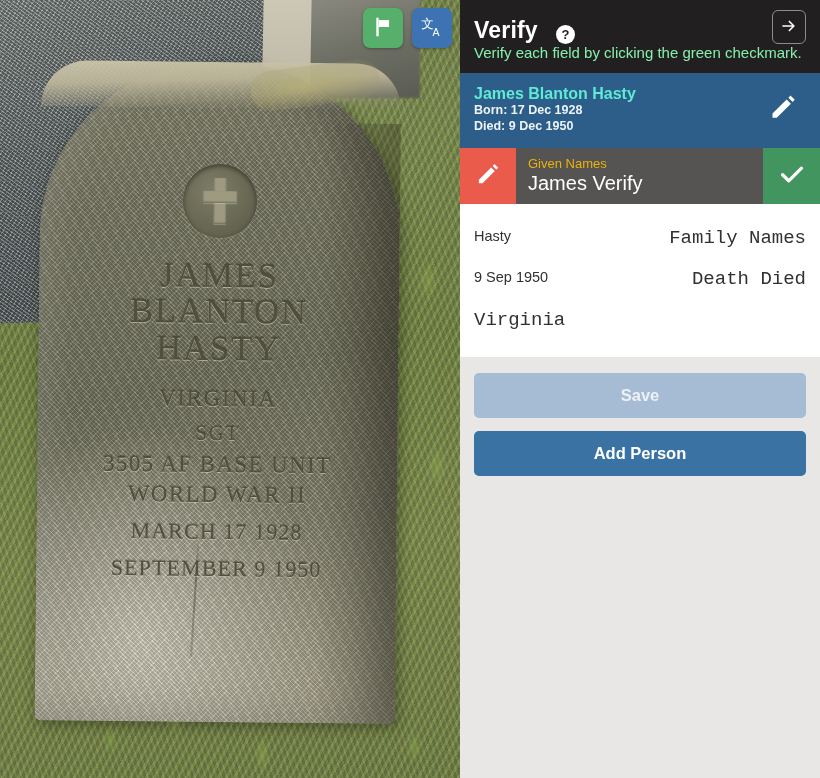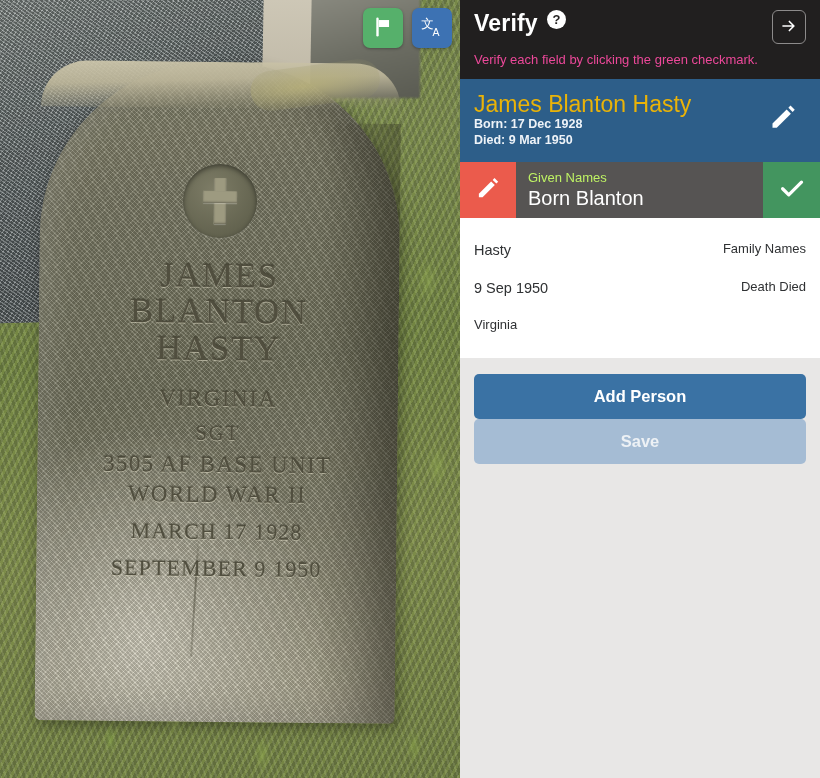--- a/index.html
+++ b/index.html
@@ -138,52 +138,52 @@
     border: none; cursor: pointer;
     box-shadow: 0 1px 3px rgba(0,0,0,.3);
   }
   .icon-btn.flag { background: #56b06b; }
   .icon-btn.translate { background: #3d72b3; }
 
   
   .panel { width: 360px; height: 778px; background: #e8e7e6; display: flex; flex-direction: column; }
 
   .panel-head { background: #211f1f; padding: 10px 14px 12px 14px; }
-  .panel-head-top { display: flex; align-items: flex-start; }
+  .panel-head-top { display: flex; align-items: flex-end; gap: 9px; }
   .panel-title { color: #ffffff; font-size: 23px; font-weight: bold; letter-spacing: .2px; }
   .help-badge {
     width: 19px; height: 19px; border-radius: 50%; background: #ffffff;
     color: #211f1f; font-size: 13px; font-weight: bold;
     display: flex; align-items: center; justify-content: center;
     margin-left: 9px; cursor: pointer; flex: 0 0 auto;
   }
   .next-btn {
     margin-left: auto; width: 34px; height: 34px; border-radius: 6px;
     border: 1px solid #8d8b8b; background: transparent;
     display: flex; align-items: center; justify-content: center; cursor: pointer;
   }
-  .panel-sub { color: #ec4899; font-size: 13px; margin-top: 8px; }
+  .panel-sub { color: #86efac; font-size: 15px; }
 
   .person-bar { background: #2d5e89; padding: 12px 14px 14px 14px; display: flex; align-items: center; }
   .person-info { flex: 1 1 auto; min-width: 0; }
-  .person-name { color: #eab308; font-size: 23px; font-weight: normal; line-height: 1.15; }
+  .person-name { color: #5eead4; font-size: 16px; font-weight: bold; line-height: 1.15; }
   .person-born, .person-died { color: #eef3f8; font-size: 12.5px; font-weight: bold; line-height: 1.22; }
   .person-edit { width: 46px; display: flex; align-items: center; justify-content: center; cursor: pointer; }
 
   .active-field { display: flex; height: 56px; align-items: stretch; }
   .af-edit { width: 56px; background: #eb5b4c; display: flex; align-items: center; justify-content: center; cursor: pointer; }
   .af-body { flex: 1 1 auto; background: #565453; padding: 6px 12px; display: flex; flex-direction: column; justify-content: center; }
-  .af-label { color: #bef264; font-size: 13px; line-height: 1.2; }
+  .af-label { color: #eab308; font-size: 13px; line-height: 1.2; }
   .af-value { color: #ffffff; font-size: 20px; line-height: 1.22; }
   .af-check { width: 57px; background: #43955f; display: flex; align-items: center; justify-content: center; cursor: pointer; }
 
   .field-list { background: #ffffff; padding: 14px 14px 16px 14px; }
   .field-row { display: flex; align-items: flex-start; justify-content: space-between; gap: 10px; padding: 9px 0 10px 0; }
   .field-value { color: #2f3133; font-size: 14.5px; line-height: 1.32; white-space: pre-line; }
-  .field-label { color: #2f3133; font-size: 13px; text-align: right; white-space: nowrap; }
+  .field-label { color: #2f3133; font-size: 19px; text-align: right; white-space: nowrap; font-family: Liberation Mono, monospace; }
 
   .panel-buttons { padding: 16px 14px 0 14px; }
   .btn {
     display: block; width: 100%; border: none; border-radius: 5px;
     font-size: 16.5px; font-weight: bold; padding: 13px 0; cursor: pointer;
     font-family: "Liberation Sans", sans-serif;
   }
   .btn-save { background: #a5bcd4; color: #edf1f5; margin-bottom: 13px; }
   .btn-add { background: #3a72a4; color: #ffffff; }
 </style>
@@ -258,21 +258,21 @@
           </span>
         </button>
       </div>
       <div class="panel-sub">Verify each field by clicking the green checkmark.</div>
     </div>
 
     <div class="person-bar">
       <div class="person-info">
         <div class="person-name">James Blanton Hasty</div>
         <div class="person-born">Born: 17 Dec 1928</div>
-        <div class="person-died">Died: 9 Mar 1950</div>
+        <div class="person-died">Died: 9 Dec 1950</div>
       </div>
       <div class="person-edit">
         <span>
           <svg width="30" height="30" viewBox="0 0 24 24" aria-hidden="true">
             <path d="M3.6 17.2 14.9 5.9l3.4 3.4L7 20.6H3.6z" fill="#ffffff"></path>
             <path d="M16.3 4.5 18 2.8l3.4 3.4-1.7 1.7z" fill="#ffffff"></path>
           </svg>
         </span>
       </div>
     </div>
@@ -281,21 +281,21 @@
       <div class="af-edit">
         <span>
           <svg width="26" height="26" viewBox="0 0 24 24" aria-hidden="true">
             <path d="M3.6 17.2 14.9 5.9l3.4 3.4L7 20.6H3.6z" fill="#ffffff"></path>
             <path d="M16.3 4.5 18 2.8l3.4 3.4-1.7 1.7z" fill="#ffffff"></path>
           </svg>
         </span>
       </div>
       <div class="af-body">
         <div class="af-label">Given Names</div>
-        <div class="af-value">Born Blanton</div>
+        <div class="af-value">James Verify</div>
       </div>
       <div class="af-check">
         <span>
           <svg width="30" height="30" viewBox="0 0 24 24" aria-hidden="true">
             <path d="M4.5 12.6 9.4 17.5 19.6 7.3" stroke="#ffffff" stroke-width="2.6" fill="none" stroke-linecap="round" stroke-linejoin="round"></path>
           </svg>
         </span>
       </div>
     </div>
 
@@ -307,18 +307,18 @@
       <div class="field-row">
         <span class="field-value">9 Sep 1950</span>
         <span class="field-label">Death Died</span>
       </div>
       <div class="field-row">
         <span class="field-label">Virginia</span>
       </div>
     </div>
 
     <div class="panel-buttons">
+      <button class="btn btn-save">Save</button>
       <button class="btn btn-add">Add Person</button>
-      <button class="btn btn-save">Save</button>
     </div>
 
   </div>
 </div>
 
 </body></html>

